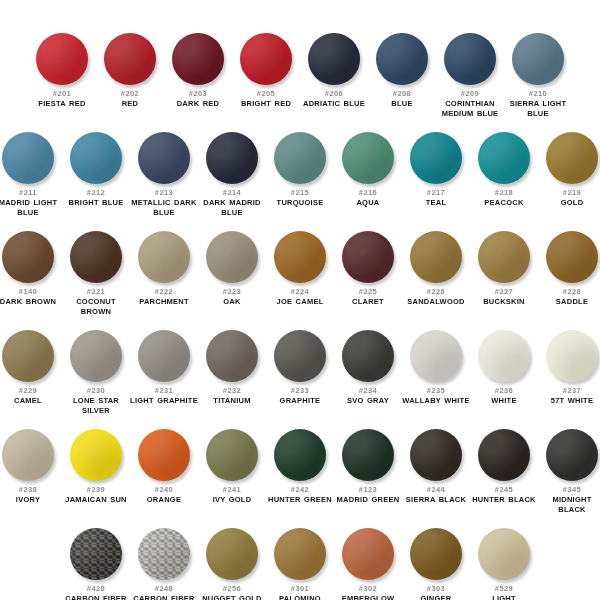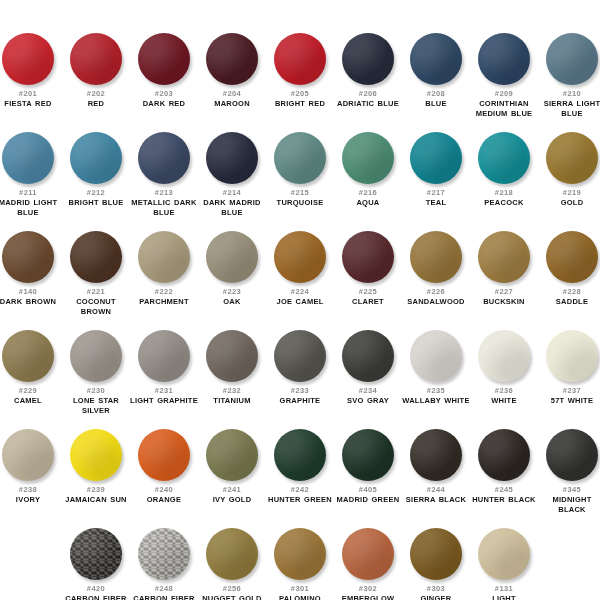--- a/index.html
+++ b/index.html
@@ -128,27 +128,20 @@
       </div>
       <div class="swatch-cell">
         <div class="swatch-disc-wrap">
           <div class="swatch-disc" style="background: rgb(110, 24, 35);"></div>
         </div>
         <div class="swatch-code">#203</div>
         <div class="swatch-name">DARK RED</div>
       </div>
       <div class="swatch-cell">
         <div class="swatch-disc-wrap">
-          <div class="swatch-disc" style="background: rgb(75, 27, 34);"></div>
-        </div>
-        <div class="swatch-code">#204</div>
-        <div class="swatch-name">MAROON</div>
-      </div>
-      <div class="swatch-cell">
-        <div class="swatch-disc-wrap">
           <div class="swatch-disc" style="background: rgb(190, 27, 38);"></div>
         </div>
         <div class="swatch-code">#205</div>
         <div class="swatch-name">BRIGHT RED</div>
       </div>
       <div class="swatch-cell">
         <div class="swatch-disc-wrap">
           <div class="swatch-disc" style="background: rgb(38, 43, 59);"></div>
         </div>
         <div class="swatch-code">#206</div>
@@ -408,21 +401,21 @@
         <div class="swatch-disc-wrap">
           <div class="swatch-disc" style="background: rgb(31, 60, 44);"></div>
         </div>
         <div class="swatch-code">#242</div>
         <div class="swatch-name">HUNTER GREEN</div>
       </div>
       <div class="swatch-cell">
         <div class="swatch-disc-wrap">
           <div class="swatch-disc" style="background: rgb(30, 51, 38);"></div>
         </div>
-        <div class="swatch-code">#405</div>
+        <div class="swatch-code">#123</div>
         <div class="swatch-name">MADRID GREEN</div>
       </div>
       <div class="swatch-cell">
         <div class="swatch-disc-wrap">
           <div class="swatch-disc" style="background: rgb(50, 43, 37);"></div>
         </div>
         <div class="swatch-code">#244</div>
         <div class="swatch-name">SIERRA BLACK</div>
       </div>
       <div class="swatch-cell">
@@ -481,17 +474,17 @@
         <div class="swatch-disc-wrap">
           <div class="swatch-disc" style="background: rgb(122, 90, 32);"></div>
         </div>
         <div class="swatch-code">#303</div>
         <div class="swatch-name">GINGER</div>
       </div>
       <div class="swatch-cell">
         <div class="swatch-disc-wrap">
           <div class="swatch-disc" style="background: rgb(205, 190, 155);"></div>
         </div>
-        <div class="swatch-code">#131</div>
+        <div class="swatch-code">#529</div>
         <div class="swatch-name">LIGHT PARCHMENT</div>
       </div>
     </div>
   </div>
 
 </body></html>

